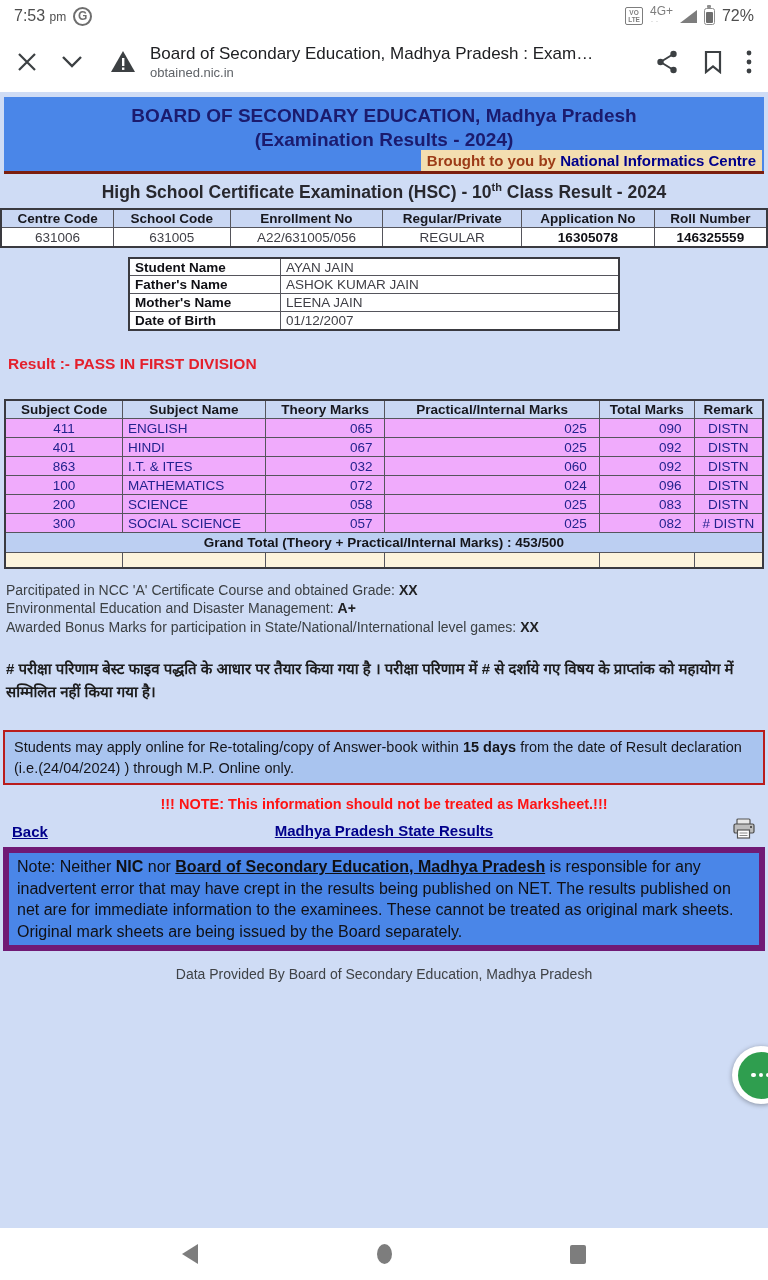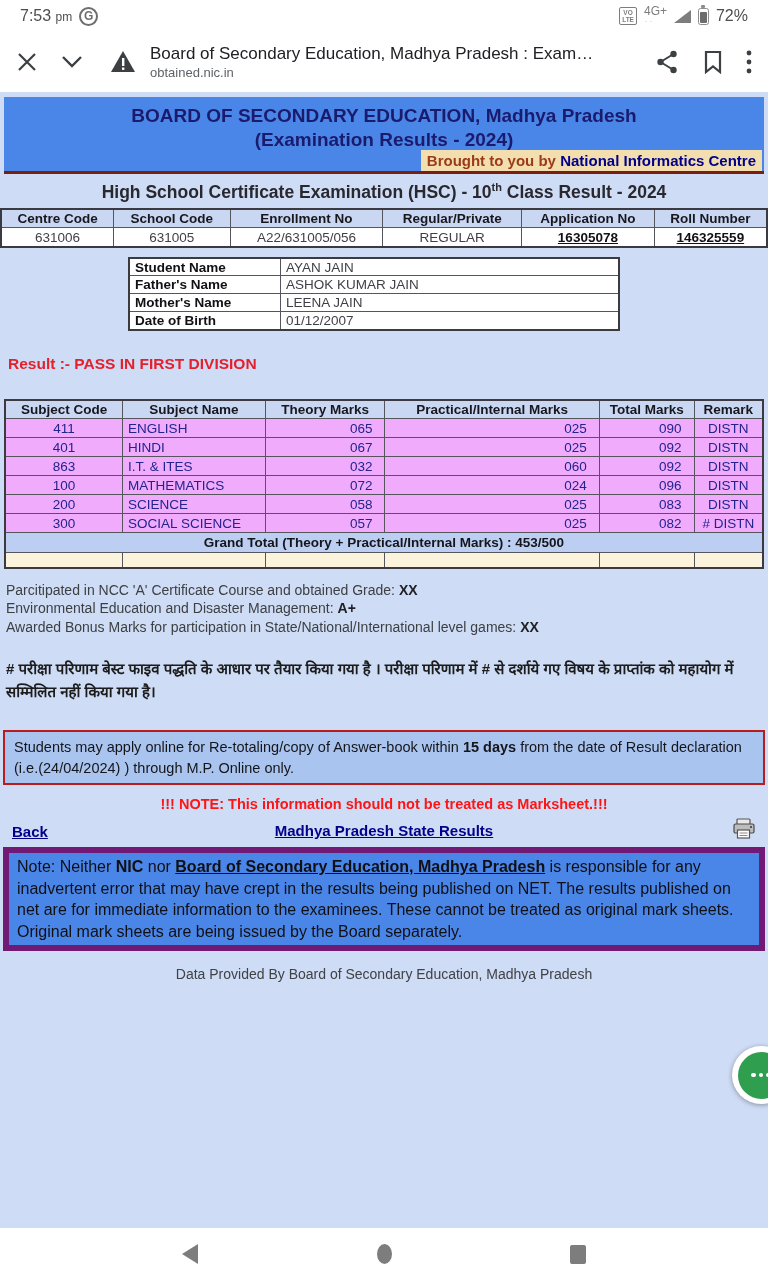--- a/index.html
+++ b/index.html
@@ -4,21 +4,21 @@
 <style>
   * { box-sizing: border-box; }
   html,body { margin:0; padding:0; }
   body {
     width:768px; height:1280px; overflow:hidden; position:relative;
     background:#fff; font-family:"Liberation Sans", sans-serif;
     -webkit-font-smoothing:antialiased;
   }
 
   
-  .status-bar { height:32px; display:flex; justify-content:space-between; align-items:center; padding:0 20px; background:#fff; }
+  .status-bar { height:32px; display:flex; justify-content:space-between; align-items:center; padding:0 14px; background:#fff; }
   .sb-left, .sb-right { display:flex; align-items:center; gap:7px; color:#595959; }
   .sb-time { font-size:16px; color:#4e4e4e; }
   .sb-time small { font-size:12px; }
   .g-badge { width:19px; height:19px; border-radius:50%; border:2px solid #6e6e6e; color:#6e6e6e; font-weight:bold; font-size:12px; line-height:15px; text-align:center; }
   .volte { border:1px solid #7d7d7d; border-radius:2px; padding:1px 2px; font-size:6.5px; line-height:7px; font-weight:bold; color:#7d7d7d; text-align:center; }
   .net4g { font-size:12px; color:#7d7d7d; position:relative; top:-3px; }
   .net4g::after { content:"\2024\2024"; display:block; font-size:8px; line-height:4px; letter-spacing:1px; text-align:left; color:#b9b9b9; }
   .sig-tri { width:0; height:0; border-bottom:13px solid #7d7d7d; border-left:17px solid transparent; }
   .batt { width:11px; height:17px; border:1.5px solid #8d8d8d; border-radius:2.5px; position:relative; background:#fff; }
   .batt::before { content:""; position:absolute; top:-3.5px; left:2.5px; width:4px; height:2.5px; background:#8d8d8d; border-radius:1px; }
@@ -43,21 +43,21 @@
   .exam-heading { margin-top:7px; text-align:center; font-size:17.5px; font-weight:bold; color:#28282e; }
   .exam-heading sup { font-size:11px; }
 
   table { border-collapse:collapse; }
   .tbl { border:2px solid #3a3a40; font-size:13.5px; }
   .tbl th, .tbl td { border:1px solid #55555c; height:19px; padding:0 5px; }
   .tbl th { background:#c9d7f3; color:#17171d; font-size:13.5px; }
 
   .candidate { width:100%; margin-top:5px; }
   .candidate td { background:#fff; text-align:center; color:#3f3f46; }
-  td.b { font-weight:bold; color:#101015;text-decoration:underline; }
+  td.b { font-weight:bold; color:#101015; }
 
   .student { margin:9px 0 0 128px; width:492px; background:#fff; }
   .student td { background:#fff; height:18px; }
   .a-label { font-weight:bold; color:#101015; width:152px; }
   .a-value { color:#3f3f46; }
 
   .result-line { margin:24px 0 0 8px; color:#e4202c; font-weight:bold; font-size:15.5px; }
 
   .marks { margin:26px 4px 0; width:760px; }
   .marks td { background:#f0abfc; color:#23238e; }

